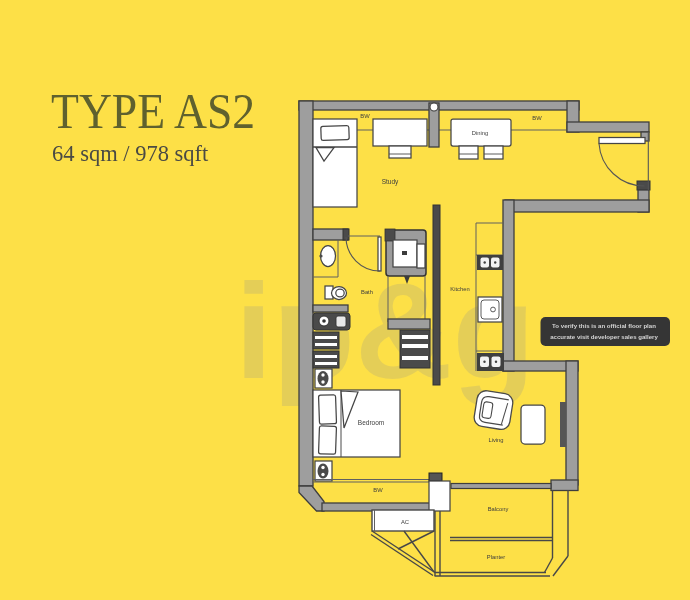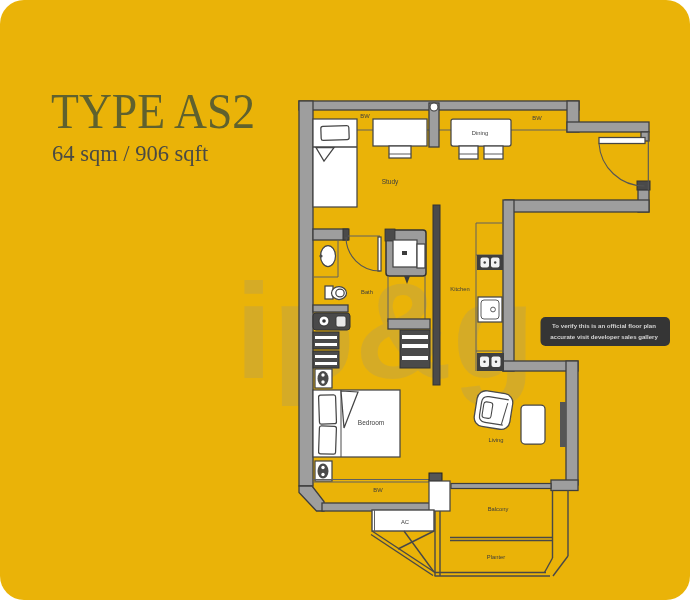--- a/index.html
+++ b/index.html
@@ -1,25 +1,25 @@
 <!DOCTYPE html>
 <html><head>
 <meta charset="utf-8">
 <style>
 html,body{margin:0;padding:0;background:#fff;}
-#page{position:relative;width:690px;height:600px;background:#eab308;overflow:hidden;filter:blur(0.5px);border-radius:24px;}
+#page{position:relative;width:690px;height:600px;background:#fde047;overflow:hidden;filter:blur(0.5px);}
 .title{position:absolute;left:51px;top:82px;font-family:"Liberation Serif",serif;font-size:50px;color:#5f612e;transform:scaleX(0.913);transform-origin:0 0;white-space:nowrap;}
 .sub{position:absolute;left:52px;top:141px;font-family:"Liberation Serif",serif;font-size:22.5px;color:#4a4a44;}
 .floors{position:absolute;left:52px;top:181px;font-family:"Liberation Serif",serif;font-size:16px;color:#565656;line-height:20px;letter-spacing:0.85px;}
 </style>
 </head>
 <body>
 <div id="page">
 <div class="title">TYPE AS2</div>
-<div class="sub">64 sqm / 906 sqft</div>
+<div class="sub">64 sqm / 978 sqft</div>
 <svg width="690" height="600" viewBox="0 0 690 600" style="position:absolute;left:0;top:0;">
 <defs>
 <style>
 .w{fill:#9e9e9e;stroke:#3e3e3e;stroke-width:1.3;}
 .wd{fill:#4a4a4a;stroke:#333;stroke-width:1;}
 .f{fill:#ffffff;stroke:#454545;stroke-width:1.25;}
 .tl{stroke:#606060;stroke-width:1;fill:none;}
 .lbl{font-family:"Liberation Sans",sans-serif;font-size:6.5px;fill:#3d3d3d;}
 .lbl2{font-family:"Liberation Sans",sans-serif;font-size:5.8px;fill:#3d3d3d;}
 </style>

